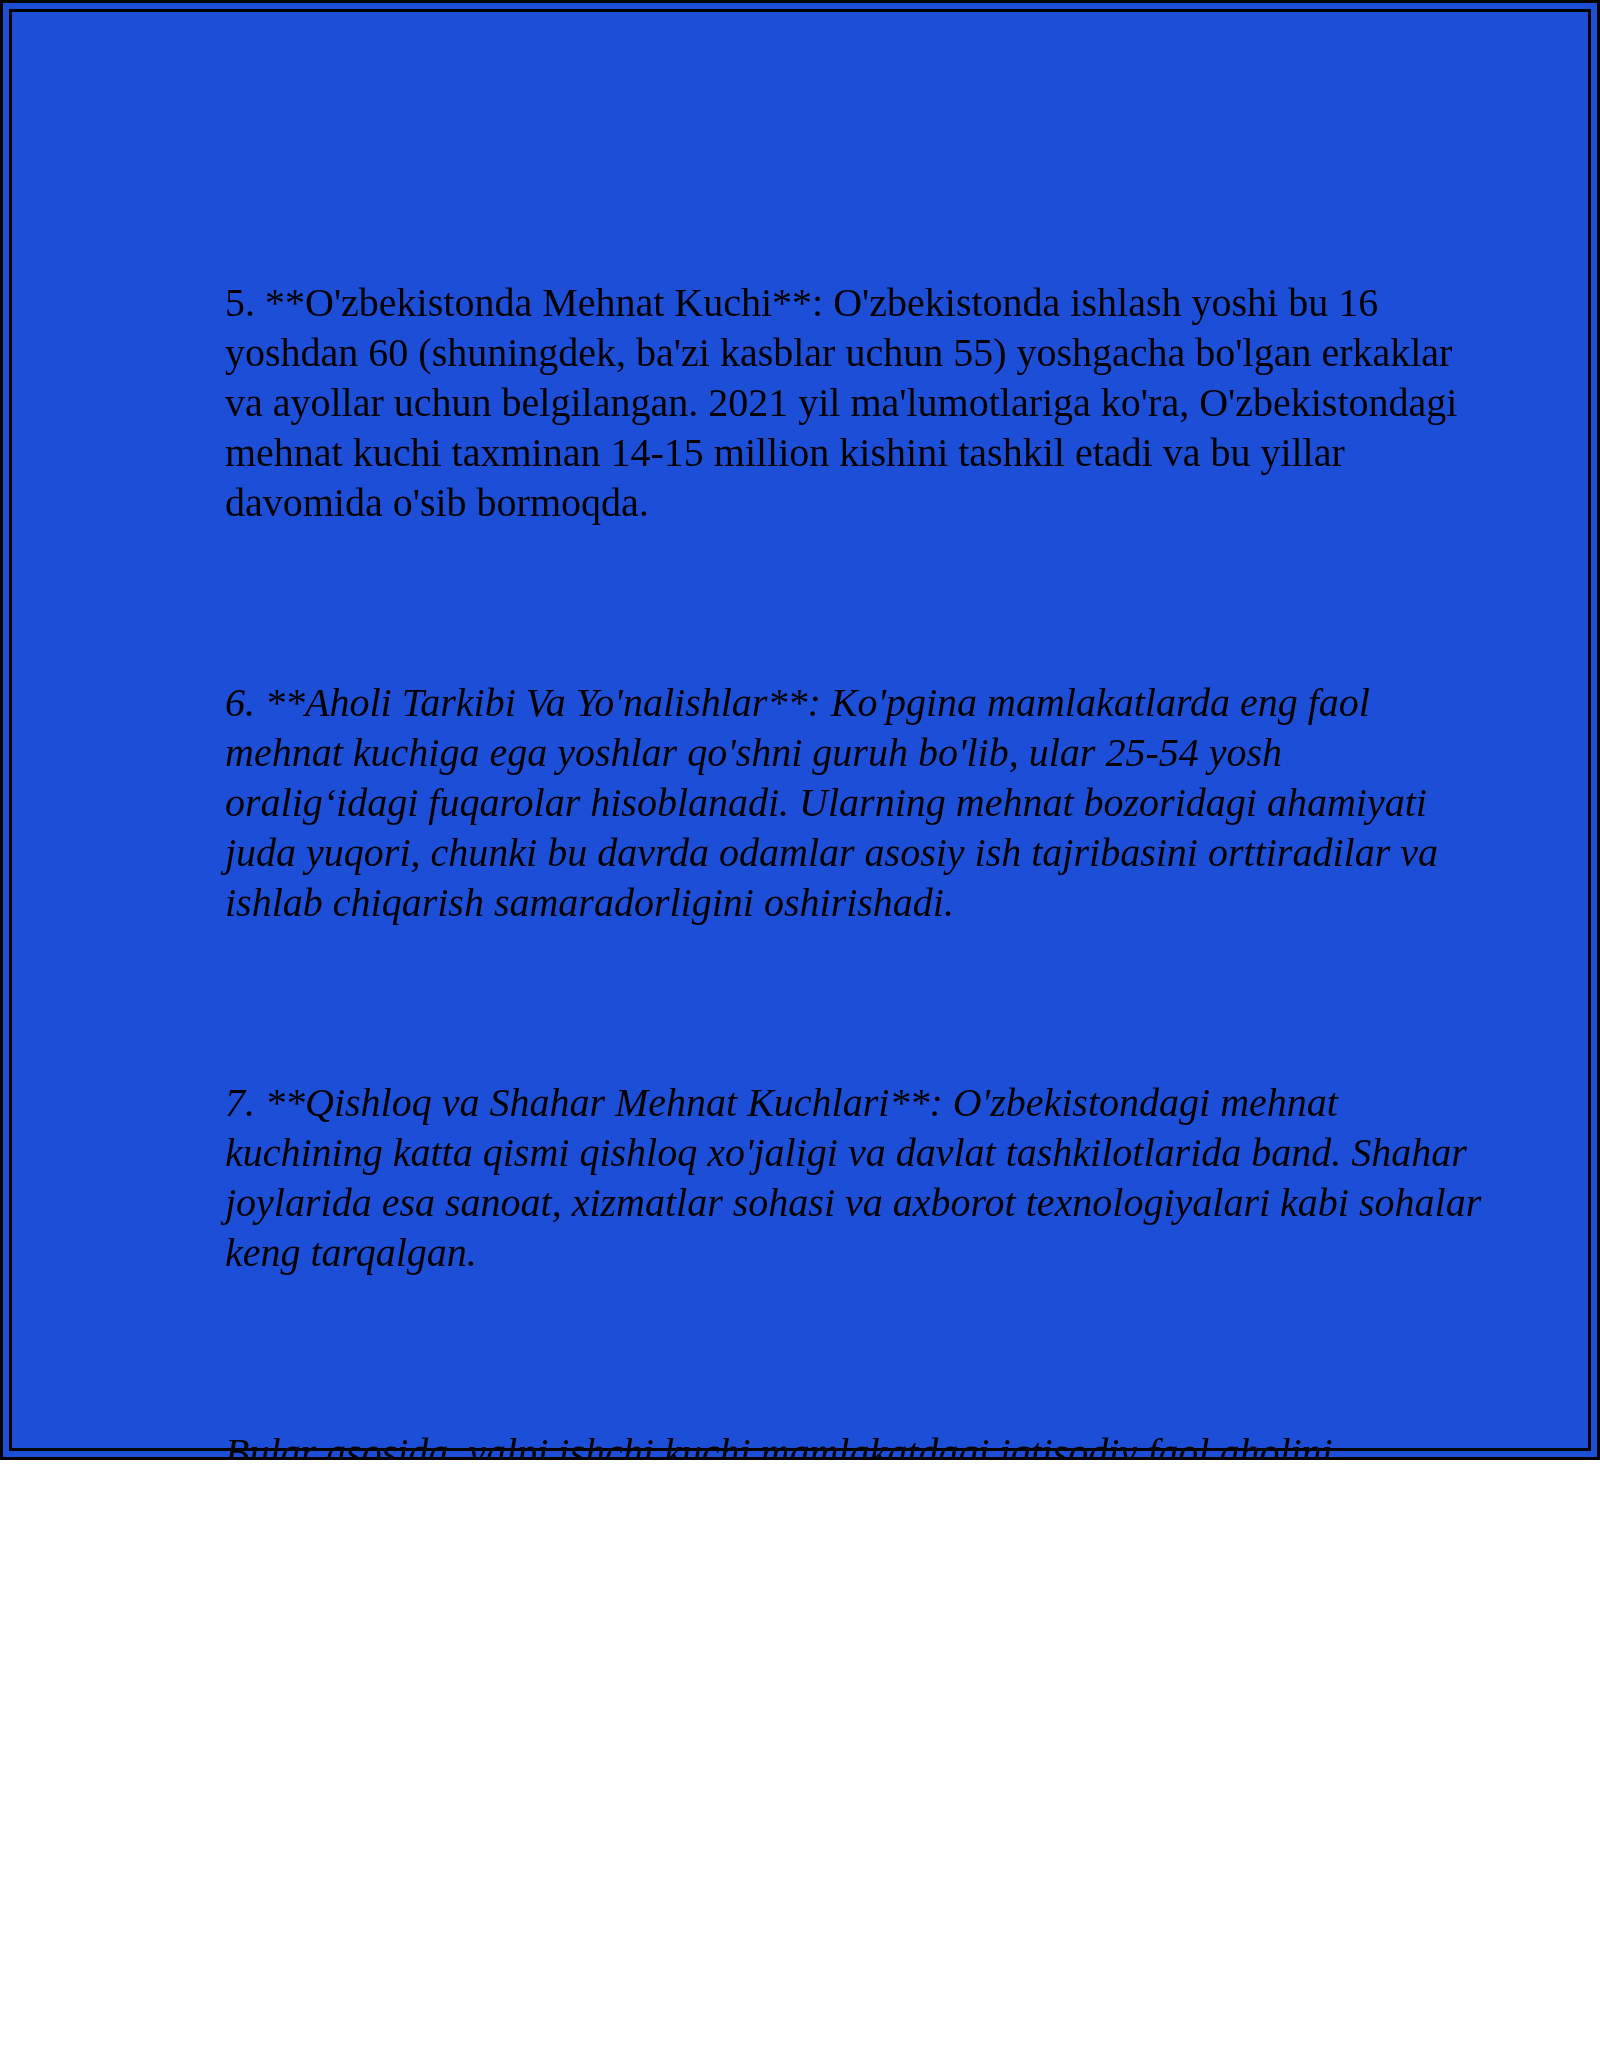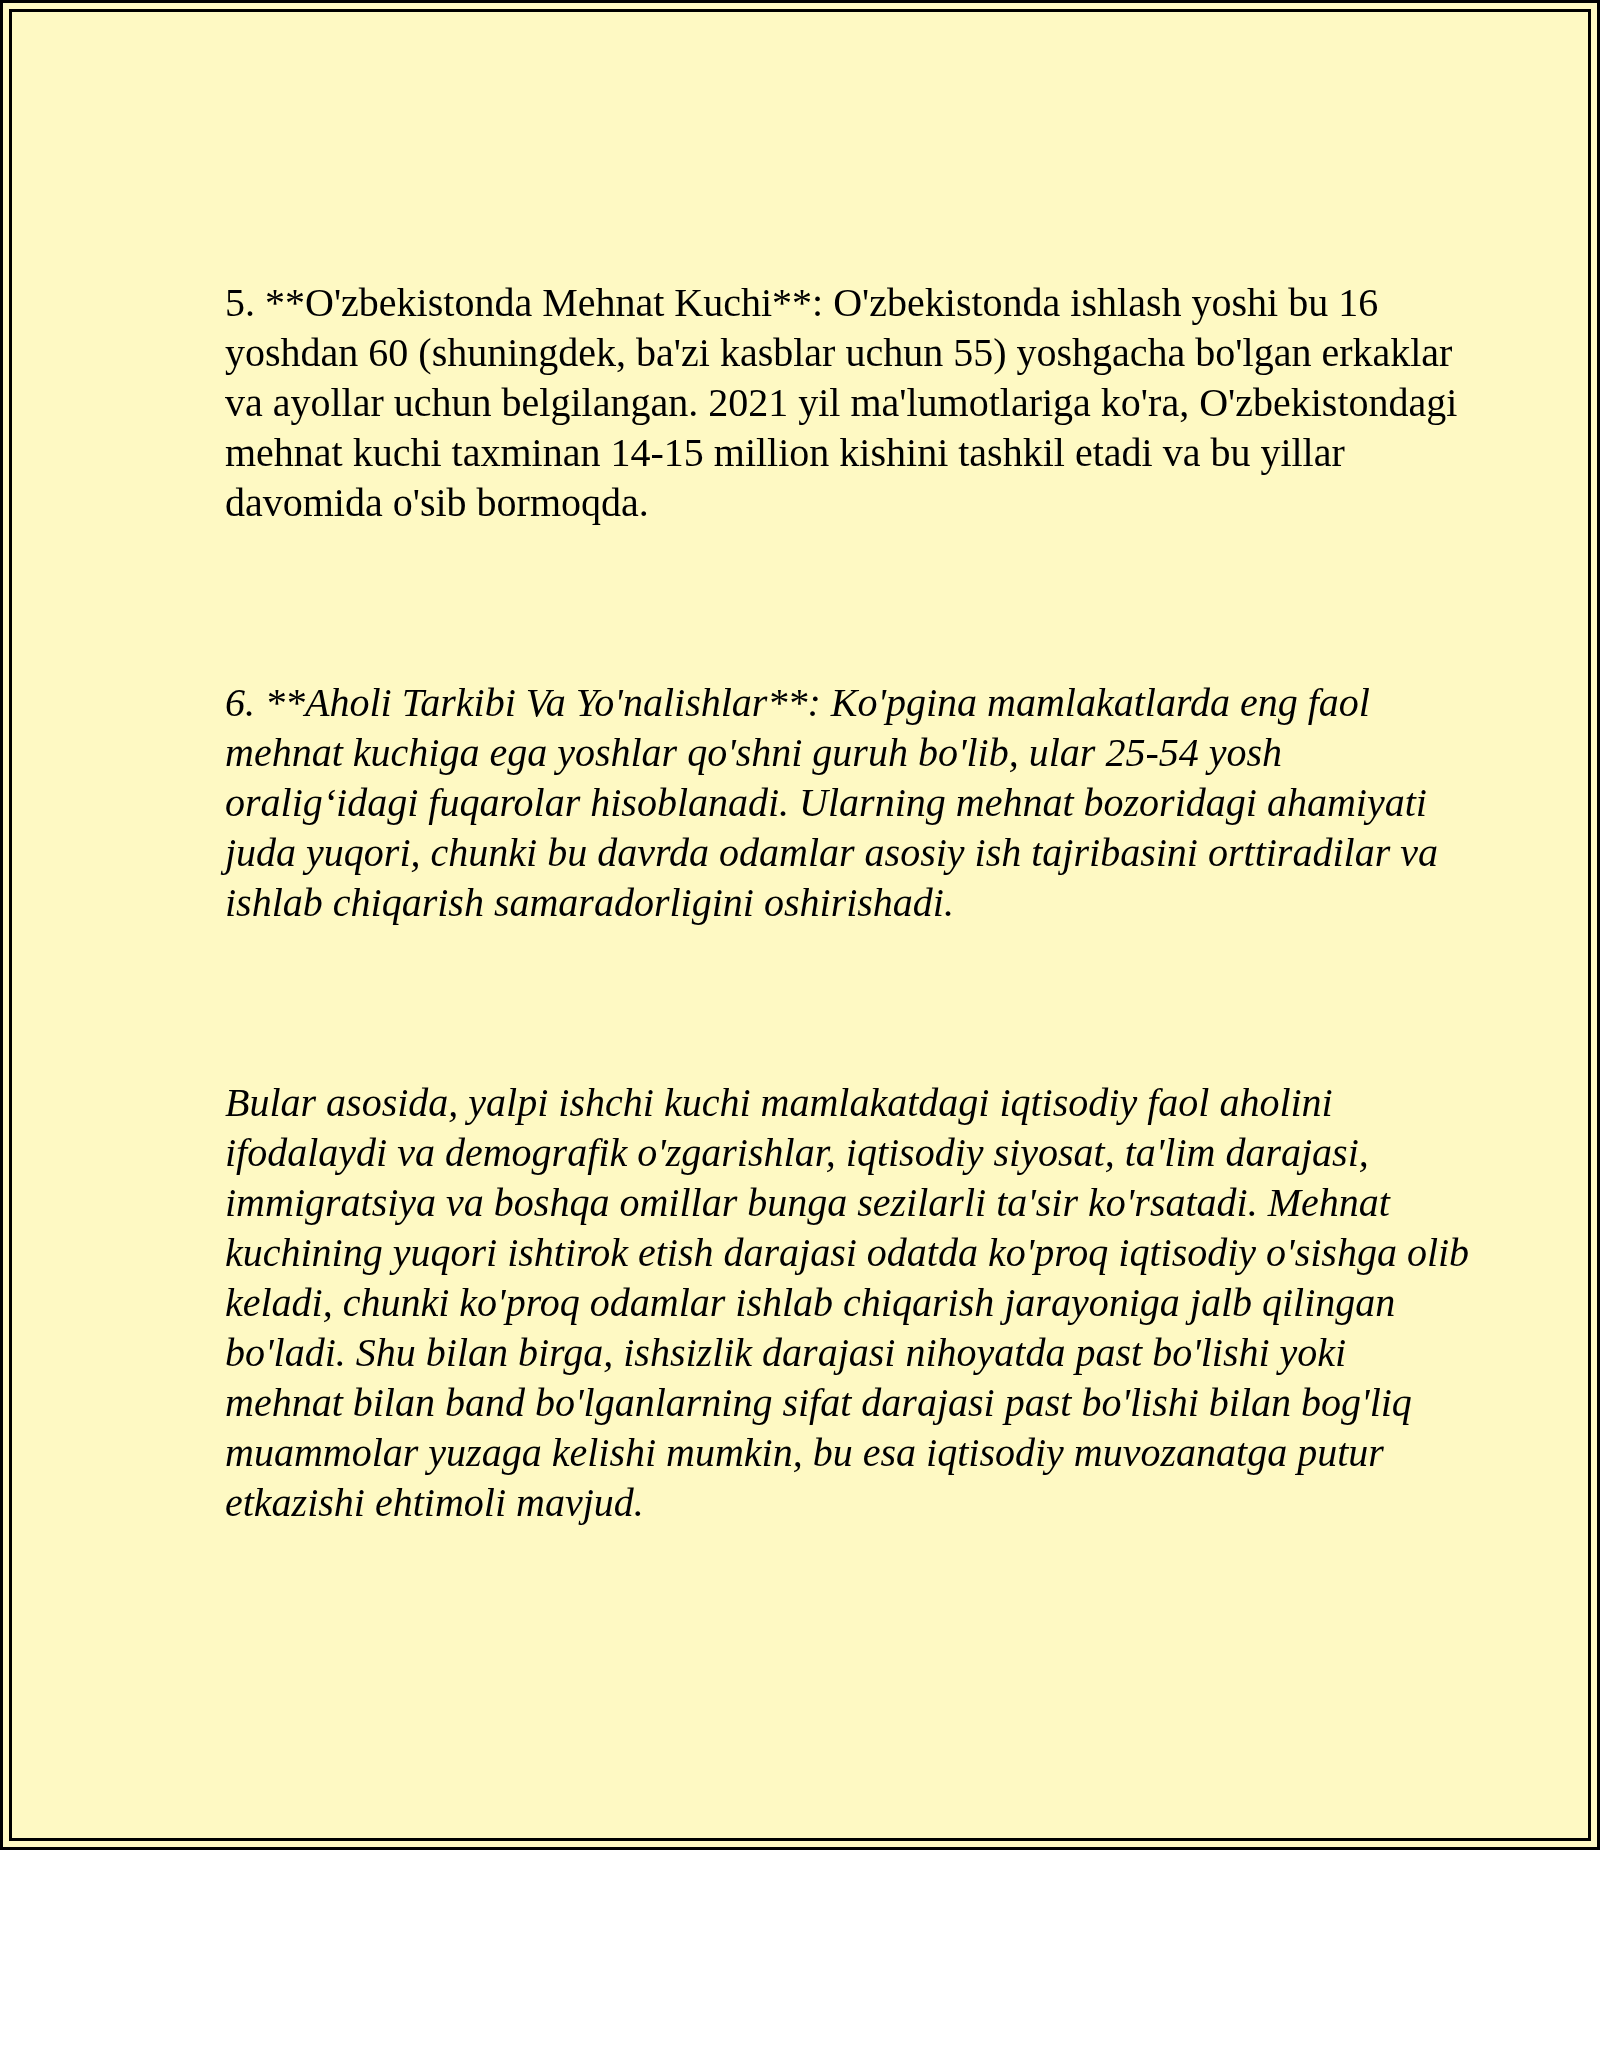--- a/index.html
+++ b/index.html
@@ -3,22 +3,22 @@
 <meta charset="utf-8">
 <style>
   html, body {
     margin: 0;
     padding: 0;
     background: #ffffff;
   }
   .page {
     position: relative;
     width: 1600px;
-    height: 1850px;
-    background: #fef9c3;
+    height: 1460px;
+    background: #1d4ed8;
     overflow: hidden;
   }
   .outer-frame {
     position: absolute;
     inset: 0px;
     border: 3px solid #000000;
     pointer-events: none;
   }
   .inner-frame {
     position: absolute;
@@ -57,20 +57,24 @@
     <p class="para">5. **O'zbekistonda Mehnat Kuchi**: O'zbekistonda ishlash yoshi bu 16
 yoshdan 60 (shuningdek, ba'zi kasblar uchun 55) yoshgacha bo'lgan erkaklar
 va ayollar uchun belgilangan. 2021 yil ma'lumotlariga ko'ra, O'zbekistondagi
 mehnat kuchi taxminan 14-15 million kishini tashkil etadi va bu yillar
 davomida o'sib bormoqda.</p>
     <p class="para">6. **Aholi Tarkibi Va Yo'nalishlar**: Ko'pgina mamlakatlarda eng faol
 mehnat kuchiga ega yoshlar qo'shni guruh bo'lib, ular 25-54 yosh
 oraligʻidagi fuqarolar hisoblanadi. Ularning mehnat bozoridagi ahamiyati
 juda yuqori, chunki bu davrda odamlar asosiy ish tajribasini orttiradilar va
 ishlab chiqarish samaradorligini oshirishadi.</p>
+    <p class="para">7. **Qishloq va Shahar Mehnat Kuchlari**: O'zbekistondagi mehnat
+kuchining katta qismi qishloq xo'jaligi va davlat tashkilotlarida band. Shahar
+joylarida esa sanoat, xizmatlar sohasi va axborot texnologiyalari kabi sohalar
+keng tarqalgan.</p>
     <p class="para">Bular asosida, yalpi ishchi kuchi mamlakatdagi iqtisodiy faol aholini
 ifodalaydi va demografik o'zgarishlar, iqtisodiy siyosat, ta'lim darajasi,
 immigratsiya va boshqa omillar bunga sezilarli ta'sir ko'rsatadi. Mehnat
 kuchining yuqori ishtirok etish darajasi odatda ko'proq iqtisodiy o'sishga olib
 keladi, chunki ko'proq odamlar ishlab chiqarish jarayoniga jalb qilingan
 bo'ladi. Shu bilan birga, ishsizlik darajasi nihoyatda past bo'lishi yoki
 mehnat bilan band bo'lganlarning sifat darajasi past bo'lishi bilan bog'liq
 muammolar yuzaga kelishi mumkin, bu esa iqtisodiy muvozanatga putur
 etkazishi ehtimoli mavjud.</p>
   </div>

